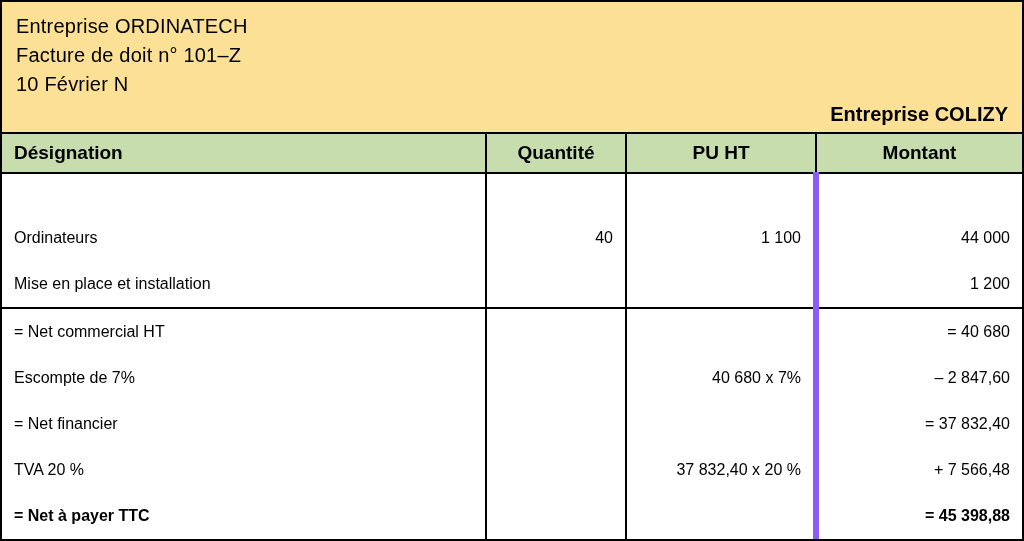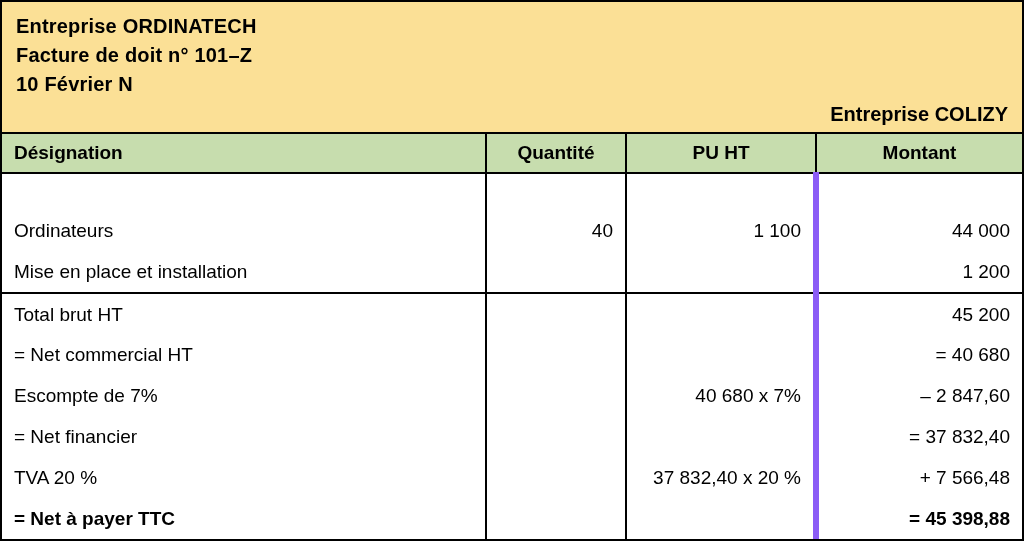--- a/index.html
+++ b/index.html
@@ -25,21 +25,21 @@
   
   .header {
     background: #fbe096;
     padding: 10px 14px 6px 14px;
     border-bottom: 2px solid #000;
     position: relative;
     height: 132px;
     box-sizing: border-box;
   }
   .header .line {
-    font-weight: bold;
+    font-weight: normal;
     font-size: 20px;
     color: #000;
     line-height: 1.45;
     letter-spacing: 0.2px;
   }
   .header .client {
     position: absolute;
     right: 14px;
     bottom: 6px;
     font-weight: bold;
@@ -71,21 +71,21 @@
   thead th.th-desc { text-align: left; }
   thead th.th-qty,
   thead th.th-pu,
   thead th.th-amt { text-align: center; }
 
   thead th.th-qty { border-left: 2px solid #000; }
   thead th.th-pu  { border-left: 2px solid #000; }
   thead th.th-amt { border-left: 2px solid #000; }
 
   tbody td {
-    font-size: 19px;
+    font-size: 16px;
     color: #000;
     padding: 1px 12px;
     height: 34px;
     vertical-align: middle;
   }
   tbody td.desc { text-align: left; }
   tbody td.num  { text-align: right; }
 
   tbody td.qty { border-left: 2px solid #000; }
   tbody td.pu  { border-left: 2px solid #000; }
@@ -137,26 +137,20 @@
         <td class="num amt">44 000</td>
       </tr>
 
       <tr class="sep-bottom">
         <td class="desc">Mise en place et installation</td>
         <td class="num qty"></td>
         <td class="num pu"></td>
         <td class="num amt">1 200</td>
       </tr>
 
-      <tr>
-        <td class="desc">Total brut HT</td>
-        <td class="num qty"></td>
-        <td class="num pu"></td>
-        <td class="num amt">45 200</td>
-      </tr>
 
 
       <tr>
         <td class="desc">= Net commercial HT</td>
         <td class="num qty"></td>
         <td class="num pu"></td>
         <td class="num amt">= 40 680</td>
       </tr>
 
       <tr>

